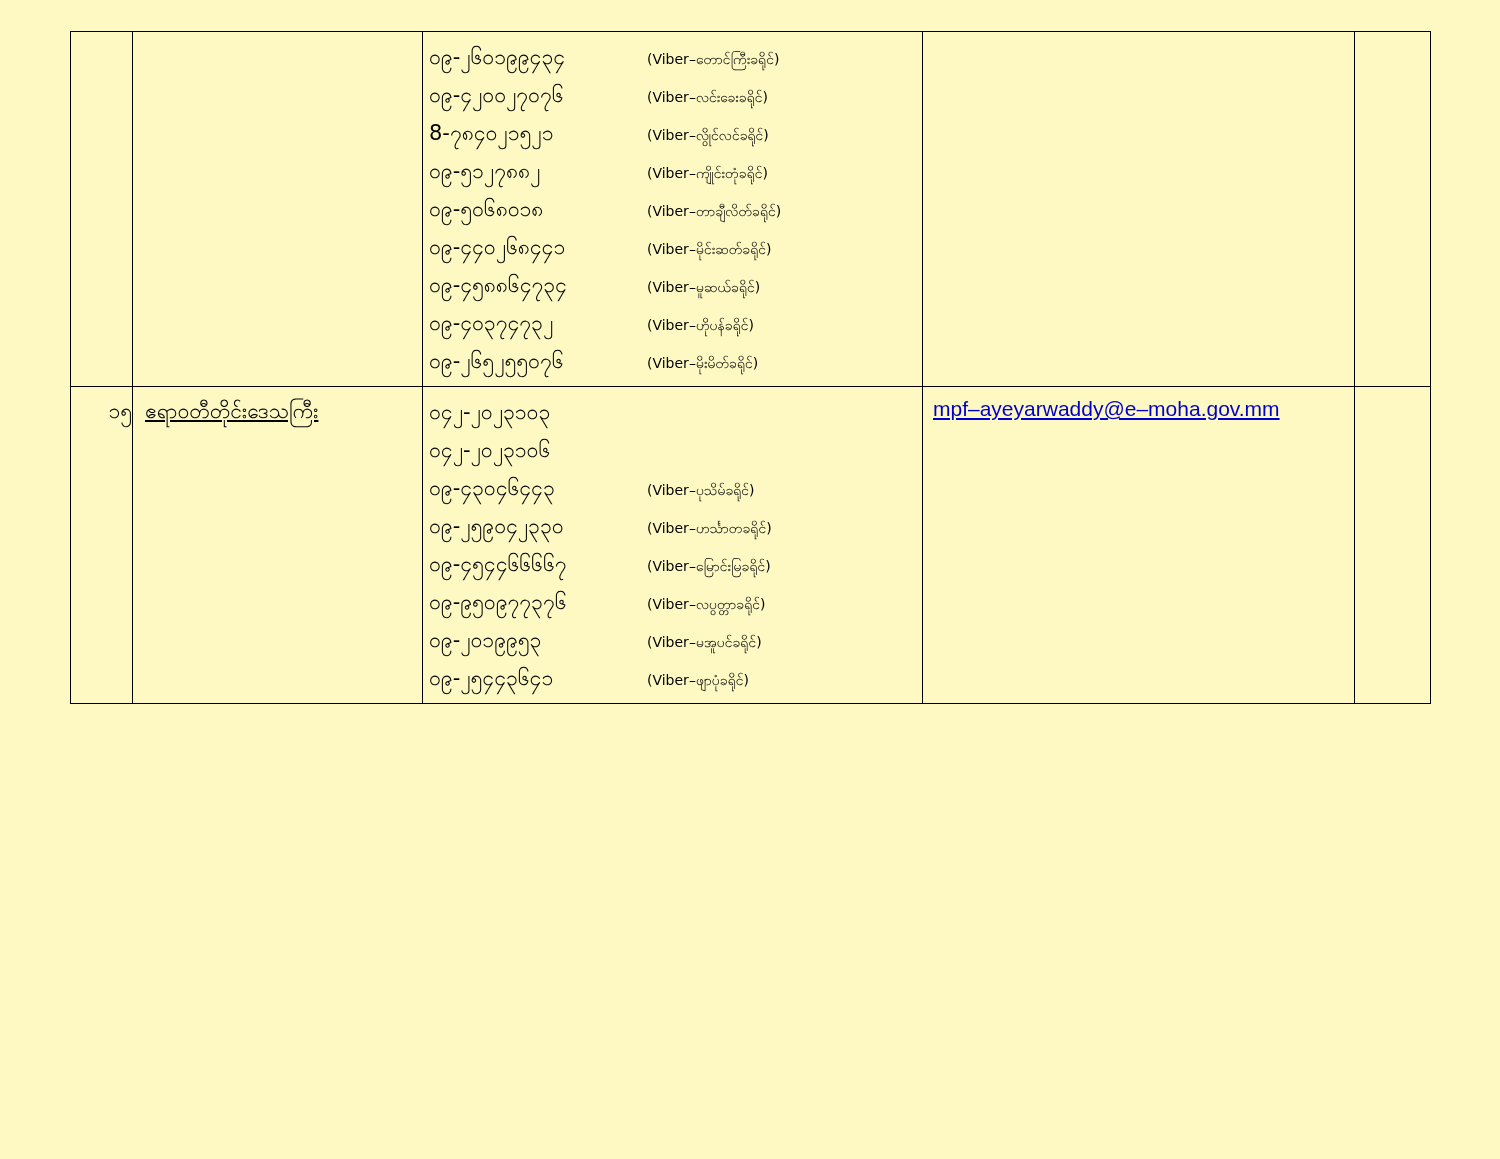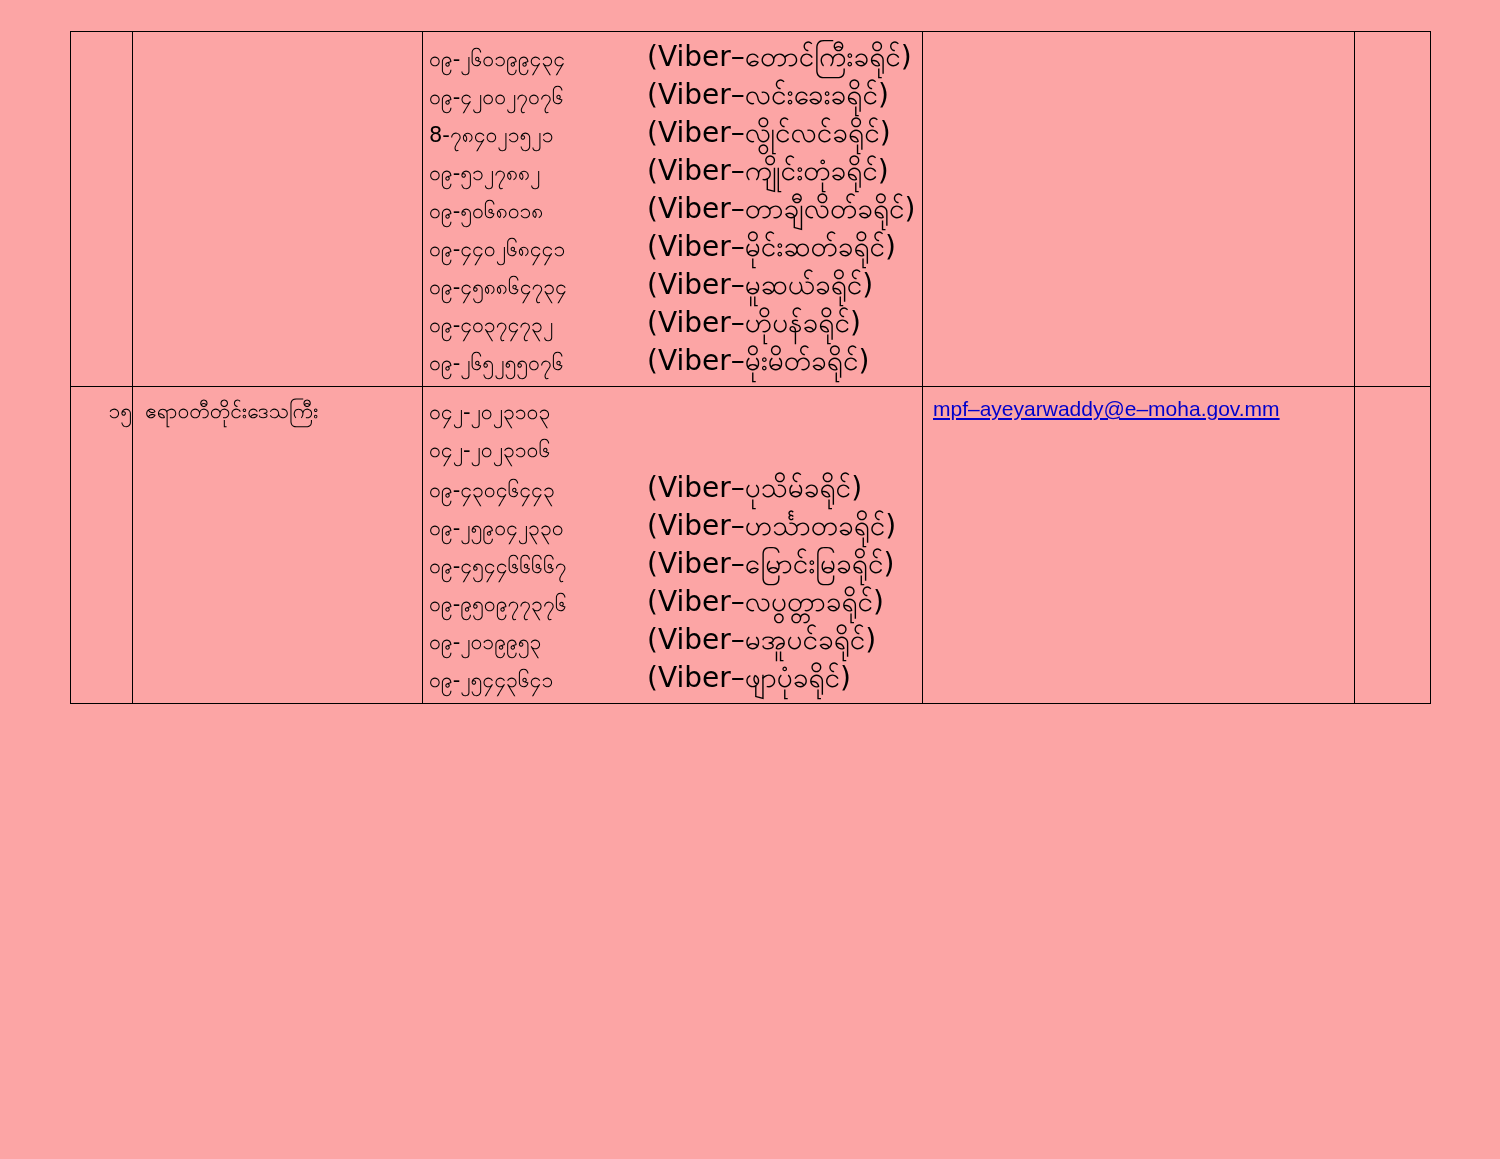--- a/index.html
+++ b/index.html
@@ -11,21 +11,21 @@
     width: 1500px;
     height: 1159px;
     font-family: "Liberation Sans", sans-serif;
     color: #000000;
     overflow: hidden;
   }
   .page {
     position: relative;
     width: 1500px;
     height: 1159px;
-    background: #fca5a5;
+    background: #fef9c3;
   }
   table.doc-table {
     position: absolute;
     left: 70px;
     top: 31px;
     width: 1360px;
     border-collapse: collapse;
     table-layout: fixed;
   }
   table.doc-table td {
@@ -48,40 +48,41 @@
     line-height: 34px;
     text-align: right;
     padding-top: 7px;
   }
   .region-text {
     font-family: "DejaVu Sans", "Liberation Sans", sans-serif;
     font-size: 21px;
     line-height: 34px;
     padding: 7px 0 0 12px;
     white-space: nowrap;
+    text-decoration: underline;
   }
   .phone-list {
     padding: 6px 0 6px 6px;
   }
   .phone-row {
     display: flex;
     align-items: baseline;
     height: 38px;
     line-height: 38px;
   }
   .phone-num {
     font-family: "DejaVu Sans", "Liberation Sans", sans-serif;
     font-size: 21px;
     width: 218px;
     flex: 0 0 218px;
     white-space: nowrap;
   }
   .phone-label {
     font-family: "DejaVu Sans", "Liberation Sans", sans-serif;
-    font-size: 28px;
+    font-size: 14px;
     white-space: nowrap;
   }
   .email-cell-inner {
     padding: 10px 0 0 10px;
   }
   .email-link {
     font-family: "Liberation Sans", sans-serif;
     font-size: 21px;
     color: #0000cc;
     text-decoration: underline;

